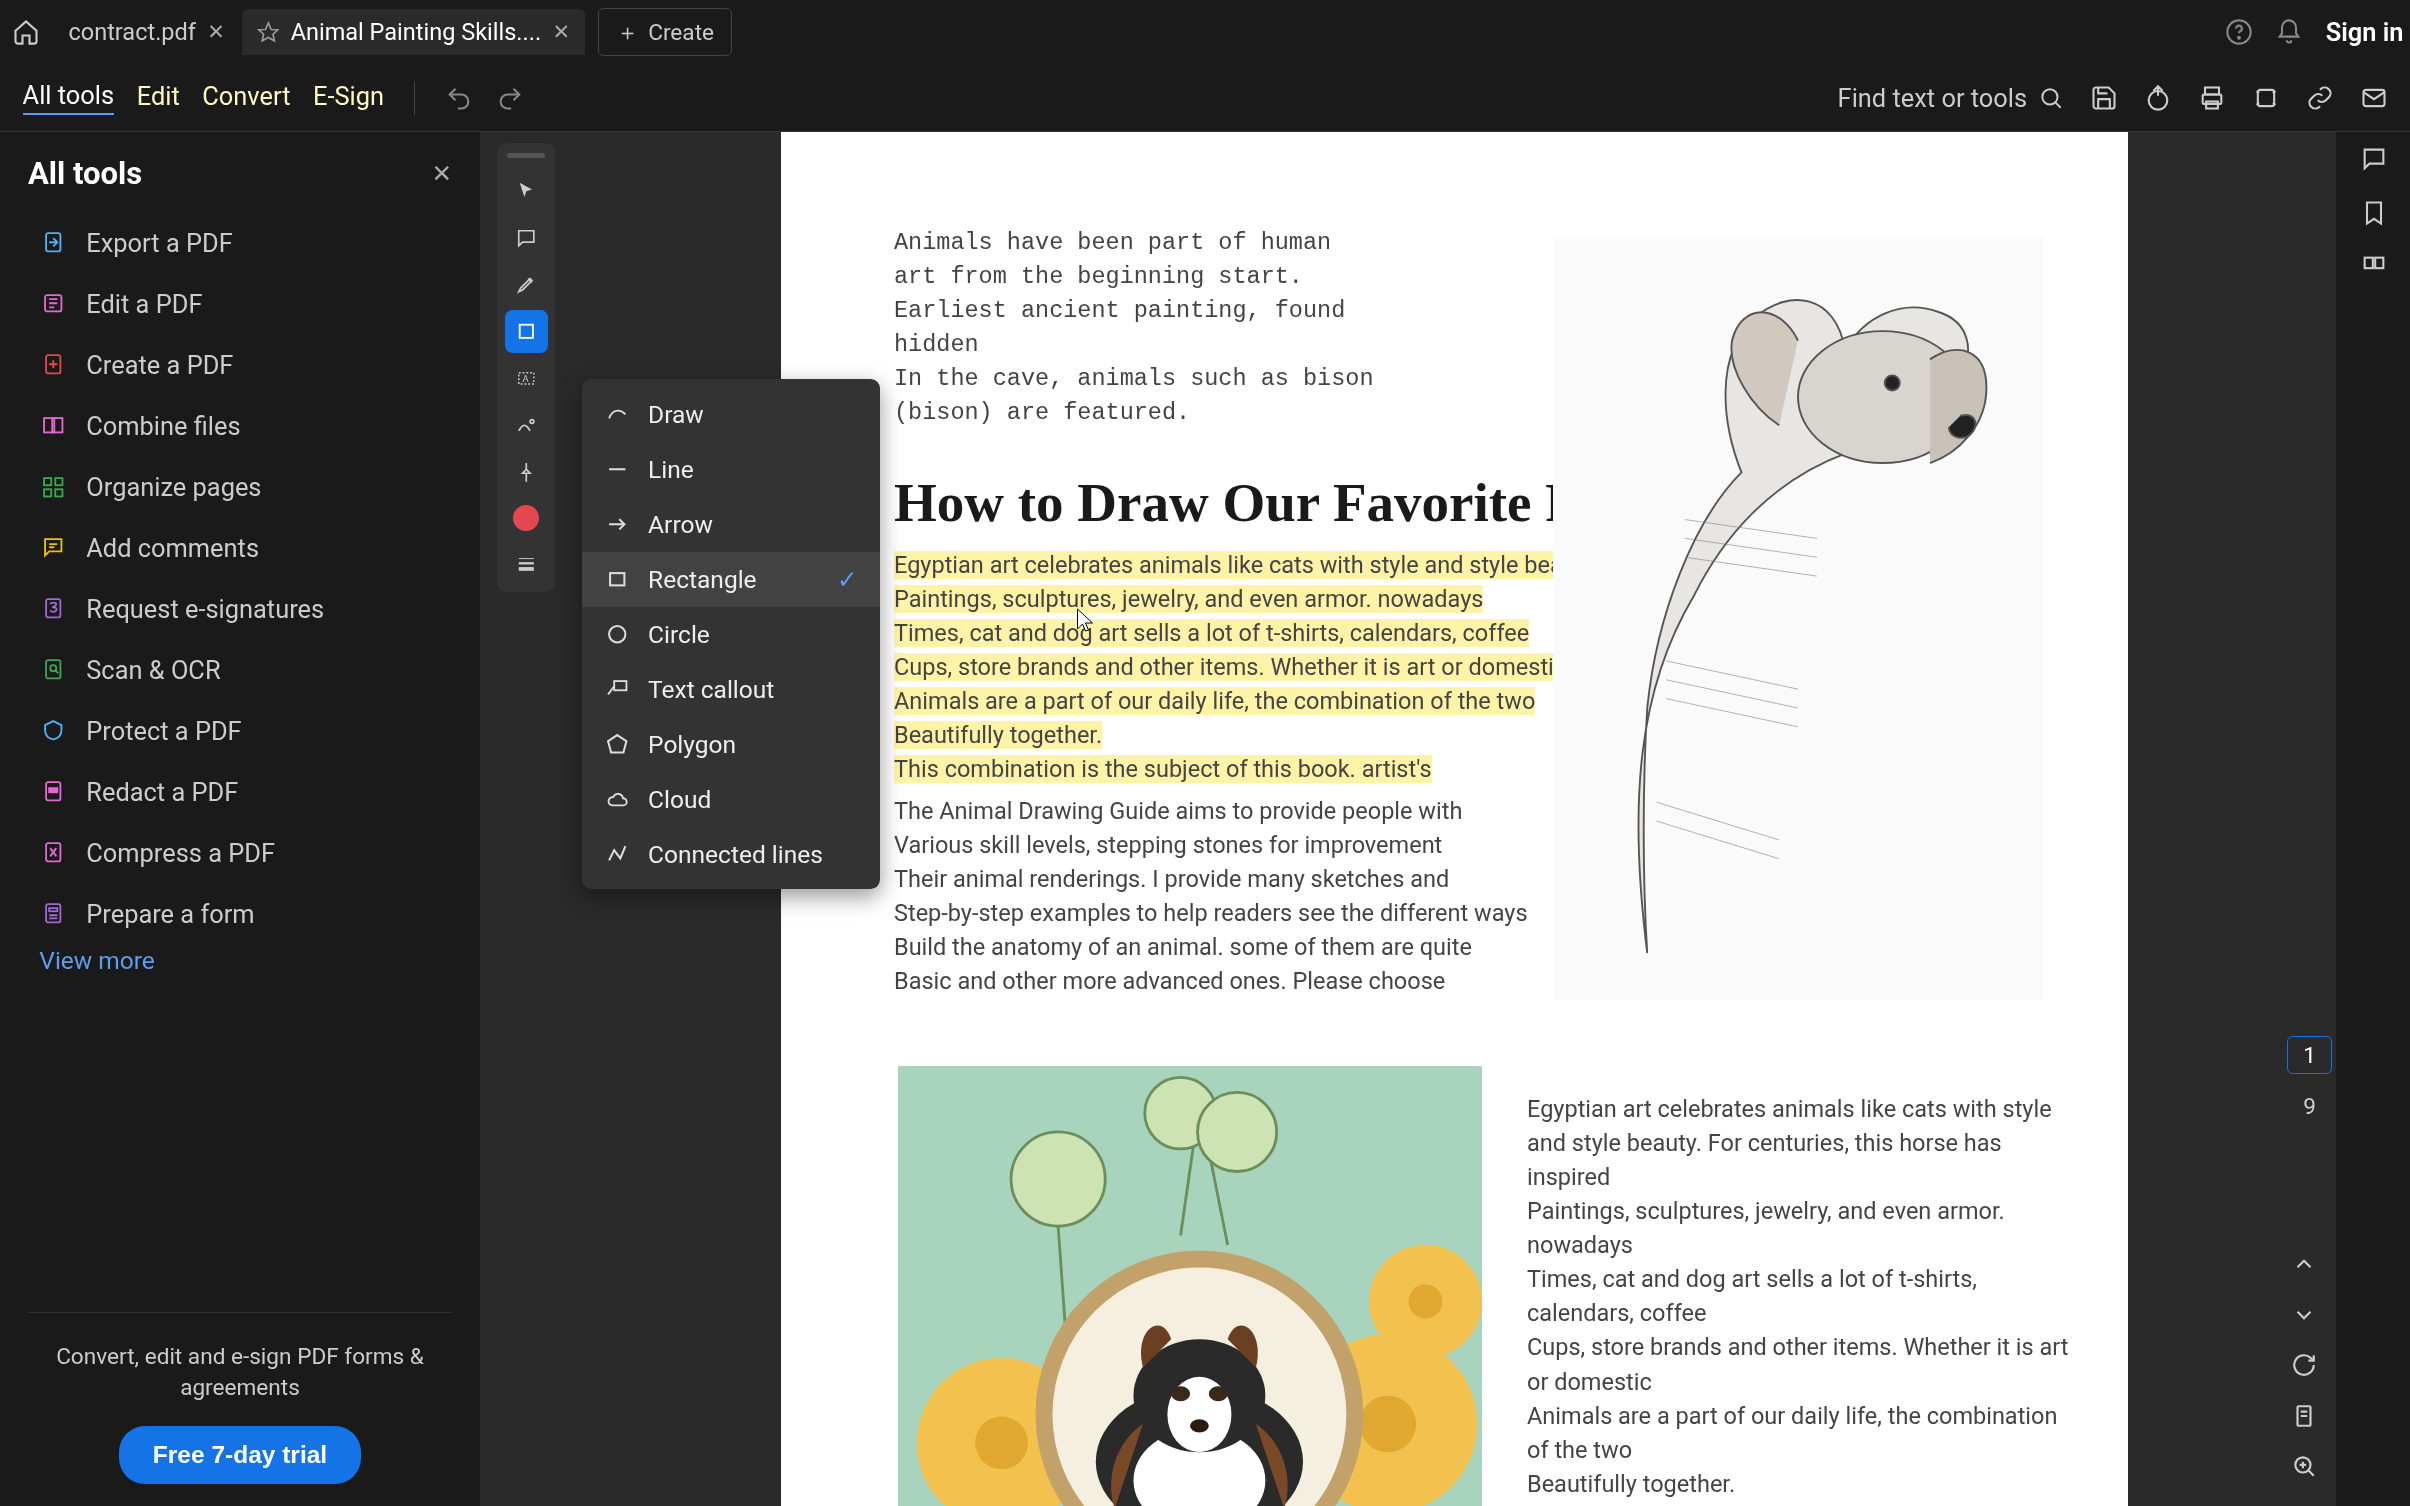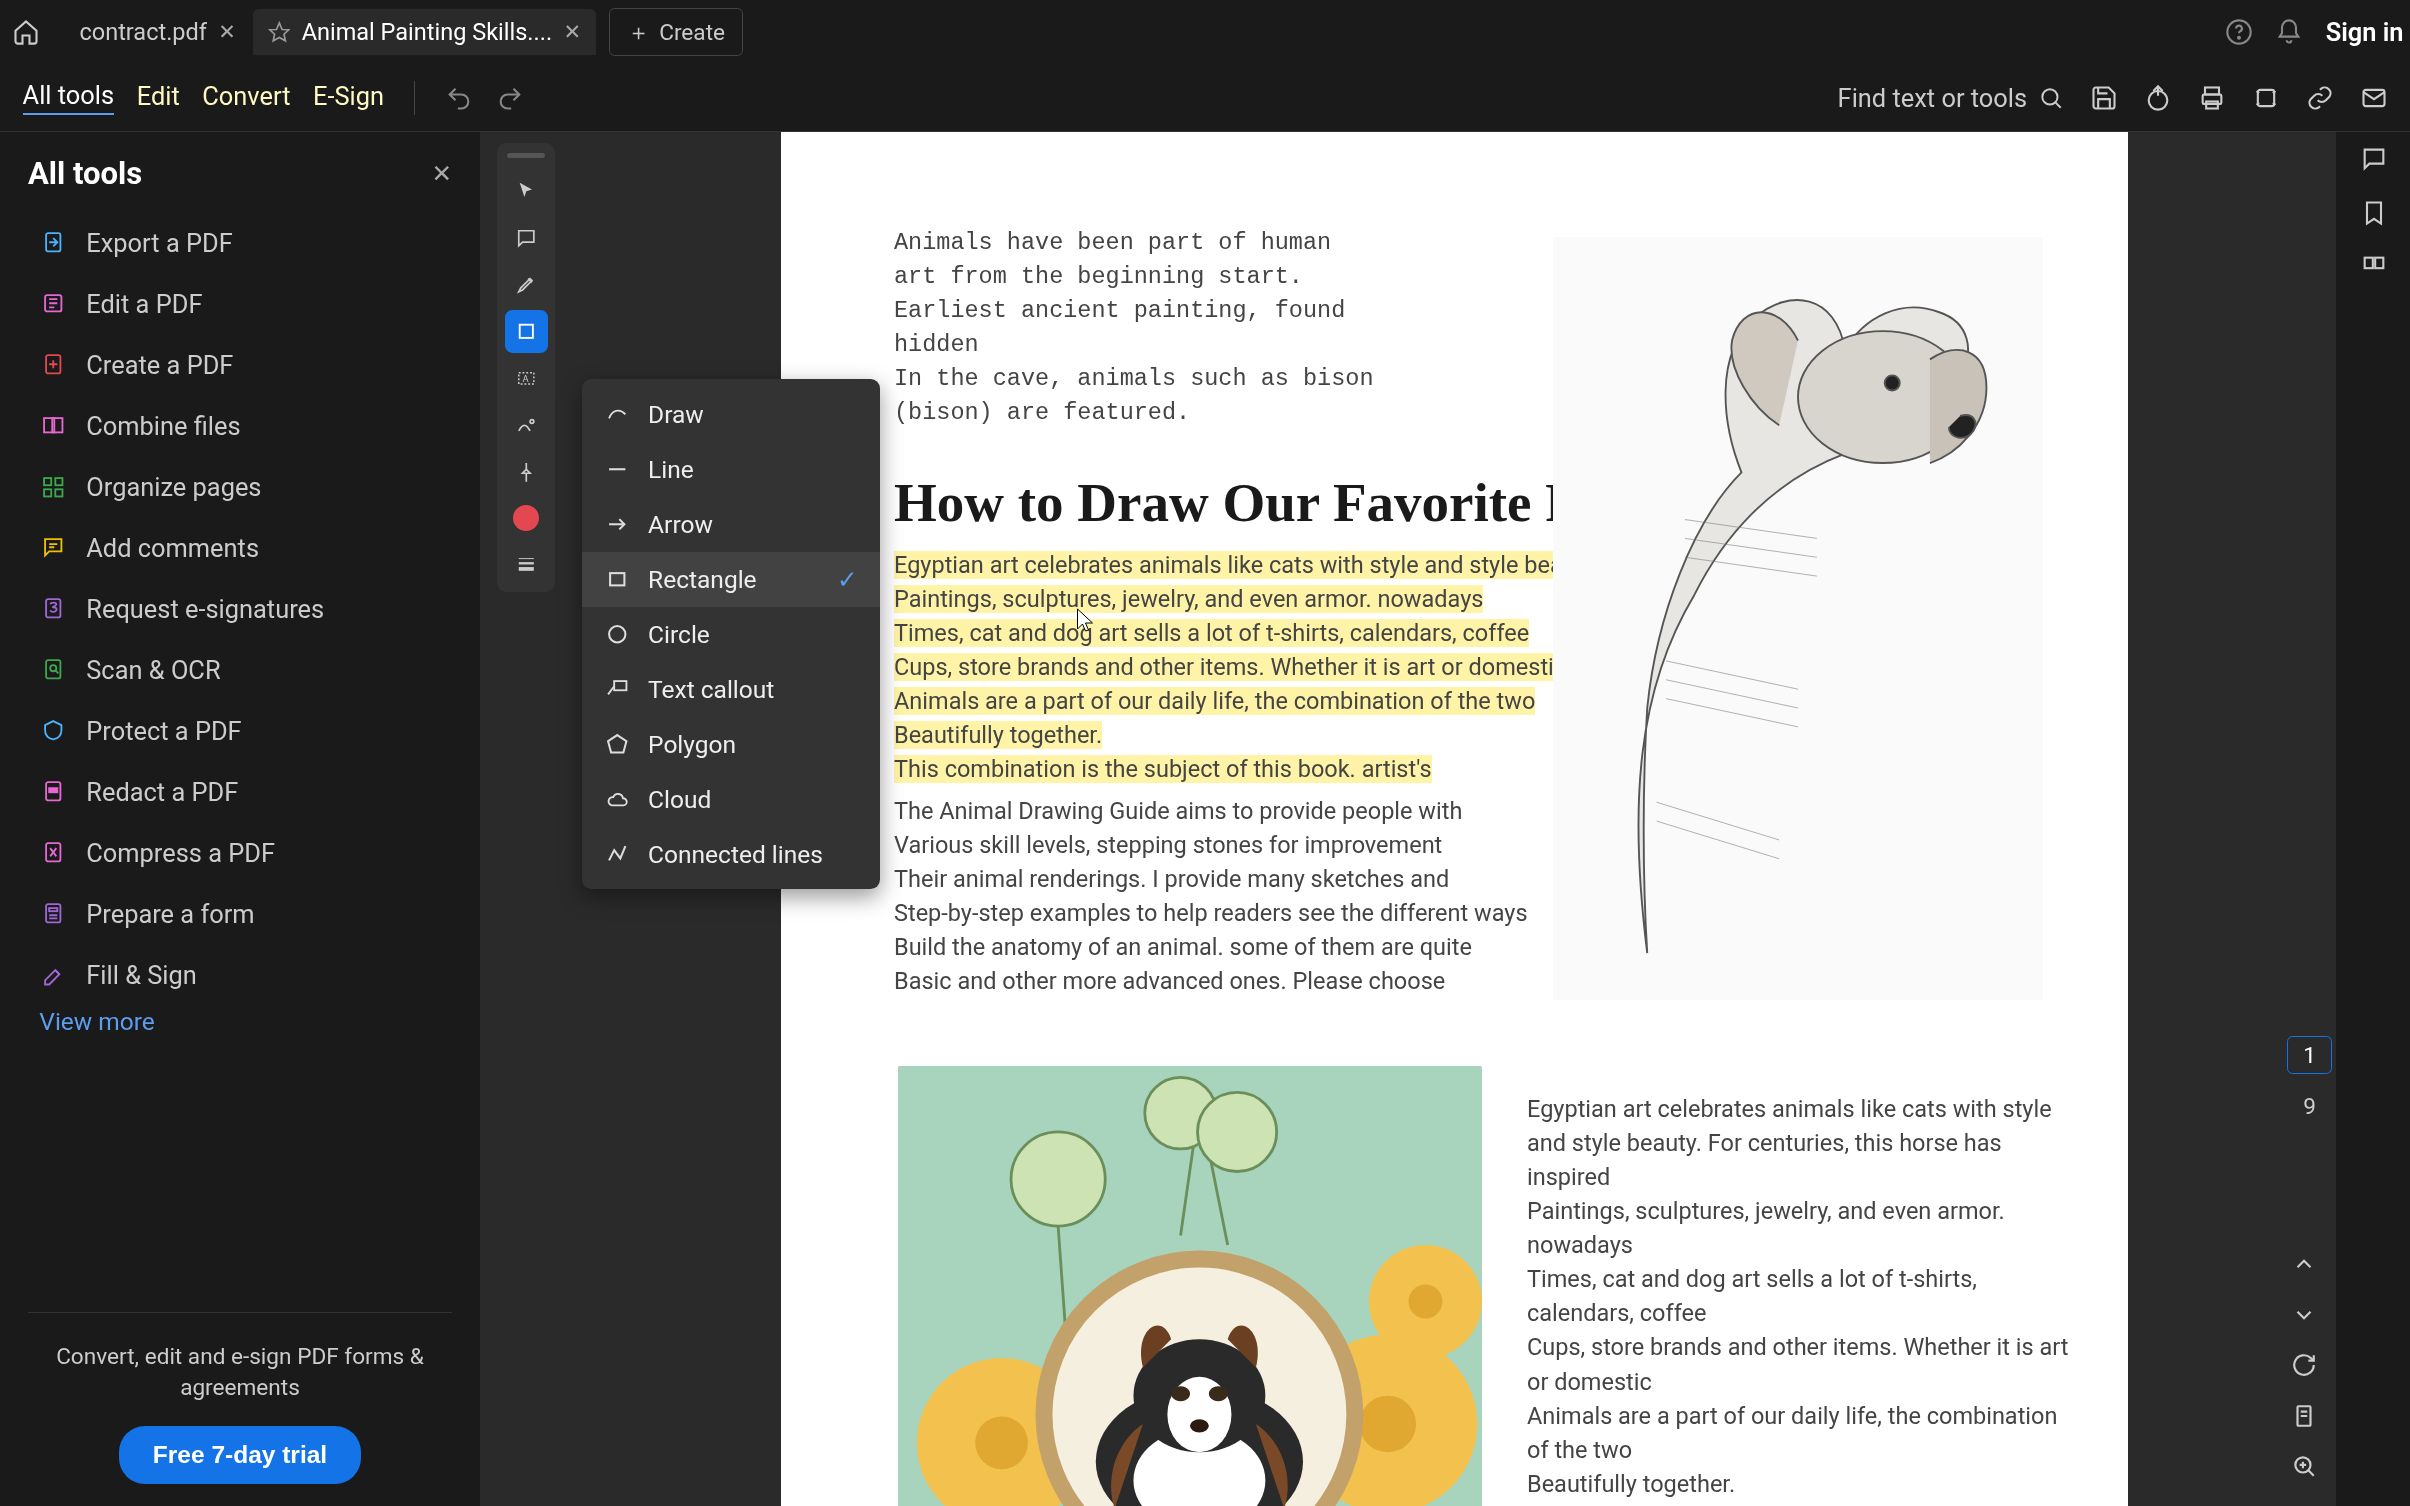--- a/index.html
+++ b/index.html
@@ -1,19 +1,19 @@
 <!DOCTYPE html>
 <html style="font-size:15px"><head>
 <meta charset="utf-8">
 <style>
 * { margin: 0; padding: 0; box-sizing: border-box; }
 body { font-family: -apple-system, BlinkMacSystemFont, "Segoe UI", Roboto, sans-serif; background: #1a1a1a; color: #ccc; width: 2411px; height: 1507px; overflow: hidden; transform-origin: top left; }
 
 
-.titlebar { height: 64px; background: #1a1a1a; display: flex; align-items: center; padding: 0 7.5px; gap: 21px; }
+.titlebar { height: 64px; background: #1a1a1a; display: flex; align-items: center; padding: 0 7.5px; gap: 10px; }
 .home-icon { width: 36px; height: 36px; display: flex; align-items: center; justify-content: center; color: #ccc; cursor: pointer; }
 .tabs { display: flex; align-items: center; gap: 1.9px; }
 .tab { display: flex; align-items: center; gap: 11.3px; padding: 9.4px 15px; border-radius: 5.6px 5.6px 0 0; font-size: 23.5px; cursor: pointer; }
 .tab.inactive { color: #ccc; }
 .tab.active { background: #2a2a2a; color: #fff; }
 .tab .star { color: #999; }
 .tab .close { color: #aaa; font-size: 21px; }
 .create-btn { display: flex; align-items: center; gap: 9.4px; padding: 7.5px 17px; border: 0.9px solid #444; border-radius: 5.6px; font-size: 22.6px; cursor: pointer; margin-left: 11.3px; color:#ccc;}
 .titlebar-right { margin-left: auto; display: flex; align-items: center; gap: 22.6px; }
 .titlebar-right .icon { color:#888; cursor:pointer;}
@@ -308,29 +308,20 @@
         </div>
         <div class="tool-item">
           <span class="ticon">
             <svg width="24.5" height="24.5" viewBox="0 0 24 24" fill="none" stroke="#a066d6" stroke-width="1.8">
               <rect x="5" y="3" width="14" height="18" rx="2"></rect>
               <rect x="8" y="7" width="8" height="3"></rect>
               <path d="M8 14h8M8 17h8"></path>
             </svg>
           </span>
           <span>Prepare a form</span>
-        </div>
-        <div class="tool-item">
-          <span class="ticon">
-            <svg width="24.5" height="24.5" viewBox="0 0 24 24" fill="none" stroke="#a066d6" stroke-width="1.8">
-              <path d="M4 18l10-10 4 4-10 10H4z"></path>
-              <path d="M14 8l4 4"></path>
-            </svg>
-          </span>
-          <span>Fill &amp; Sign</span>
         </div>
       </div>
     <div class="view-more">View more</div>
     <div class="promo">
       <p>Convert, edit and e-sign PDF forms &amp; agreements</p>
       <button class="trial-btn">Free 7-day trial</button>
     </div>
   </div>
 
   <div class="doc-area">

